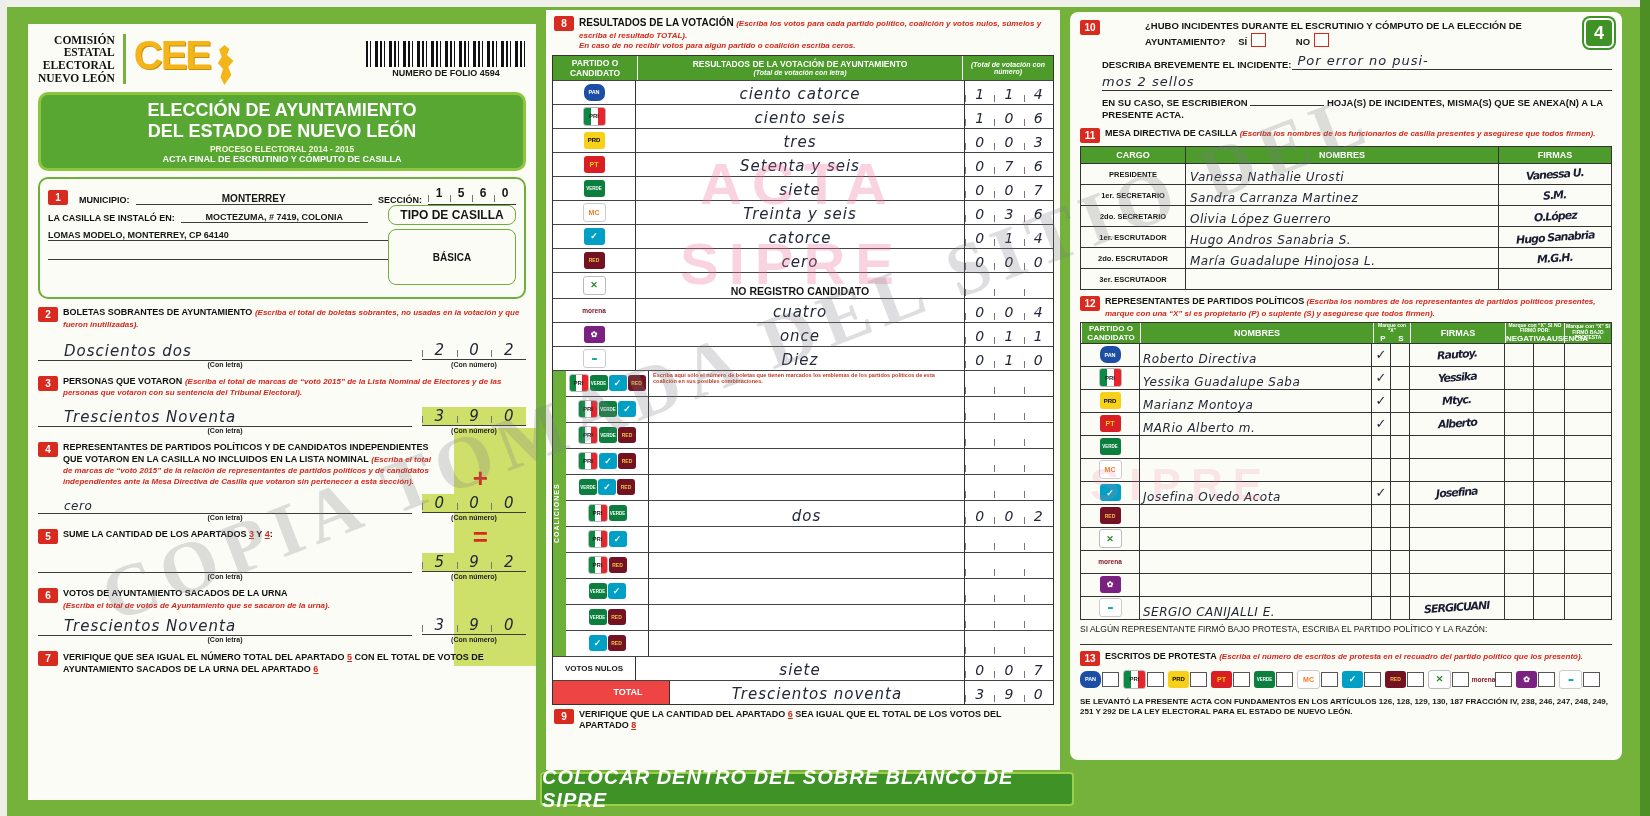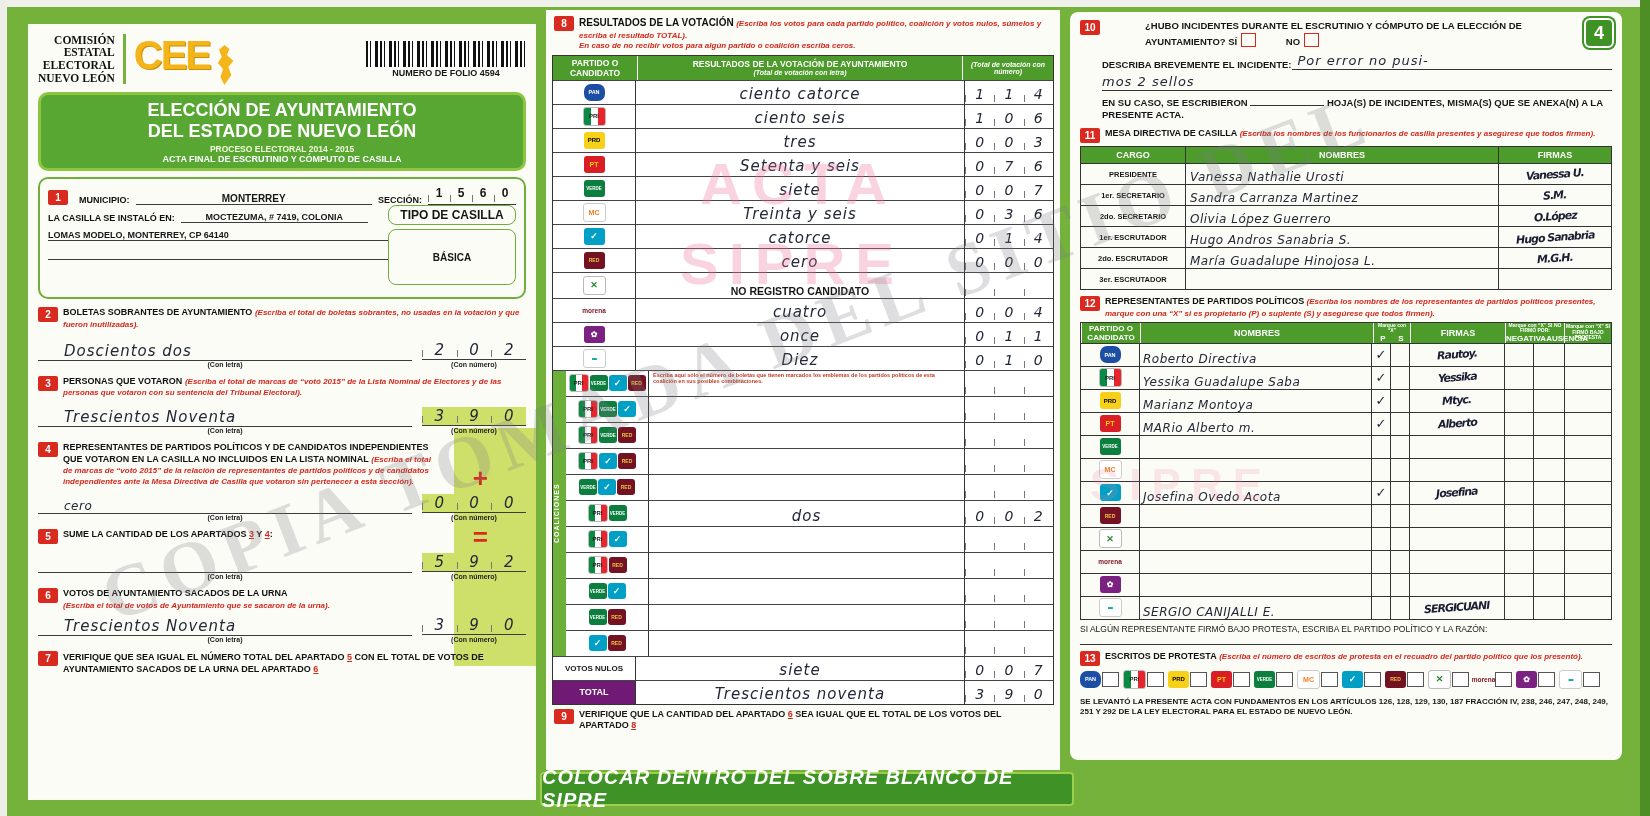--- a/index.html
+++ b/index.html
@@ -88,21 +88,21 @@
   .noreg{font-weight:bold;font-size:10.5px;align-self:center;margin-top:12px;}
   .coalwrap{position:relative;padding-left:13px;border-top:1px solid #444;}
   .coalband{position:absolute;left:0;top:0;bottom:0;width:13px;background:#6cb03a;color:#fff;
             font-weight:bold;font-size:7px;letter-spacing:1px;writing-mode:vertical-rl;
             transform:rotate(180deg);text-align:center;}
   .coal .logo{width:18px;height:16px;}
   .coalnote{position:absolute;top:1px;left:4px;right:4px;font-size:5.5px;color:#c03a28;
             font-weight:bold;text-align:left;line-height:1.1;}
   .coal{min-height:25px;}
   .nuloslbl{font-weight:bold;font-size:8px;}
-  .totalrow .c-logo{background:#701a75;}
+  .totalrow .c-logo{background:#ef4444;padding-left:34px;}
   .totallbl{color:#fff;font-weight:bold;font-size:9px;}
   .s9{display:flex;align-items:flex-start;margin-top:4px;padding:0 2px;}
   .s9 .txt{font-weight:bold;font-size:9px;line-height:1.3;}
   .refnum{color:#d4281e;font-weight:bold;text-decoration:underline;}
 
   .sipre{position:absolute;left:540px;top:772px;width:530px;height:30px;background:#3e9226;
          border:2px solid #9ccf4a;border-radius:4px;color:#fff;font-weight:bold;font-style:italic;
          font-size:20px;display:flex;align-items:center;justify-content:center;letter-spacing:1px;}
 
   
@@ -721,21 +721,21 @@
   <div class="sipre">COLOCAR DENTRO DEL SOBRE BLANCO DE SIPRE</div>
 
   <div class="col right">
     <div class="badge4">4</div>
 
     <div class="r-sec">
       <div style="display:flex;gap:40px;">
         <span class="sq">10</span>
         <div class="q" style="max-width:430px;">
           <span>¿HUBO INCIDENTES DURANTE EL ESCRUTINIO Y CÓMPUTO DE LA ELECCIÓN DE AYUNTAMIENTO?</span>
-          <span style="">SÍ</span><span class="cb"></span>
+          <span style="margin-left:10px;">SÍ</span><span class="cb"></span>
           <span style="margin-left:27px;">NO</span><span class="cb"></span>
         </div>
       </div>
       <div class="incline" style="margin-left:22px;">
         <span class="lbl2">DESCRIBA BREVEMENTE EL INCIDENTE:</span>
         <span class="incfill"><span class="hand hw3">Por error no pusi-</span></span>
       </div>
       <div class="incline" style="margin-left:22px;">
         <span class="incfill" style="padding-left:0;"><span class="hand hw3">mos 2 sellos</span></span>
       </div>

